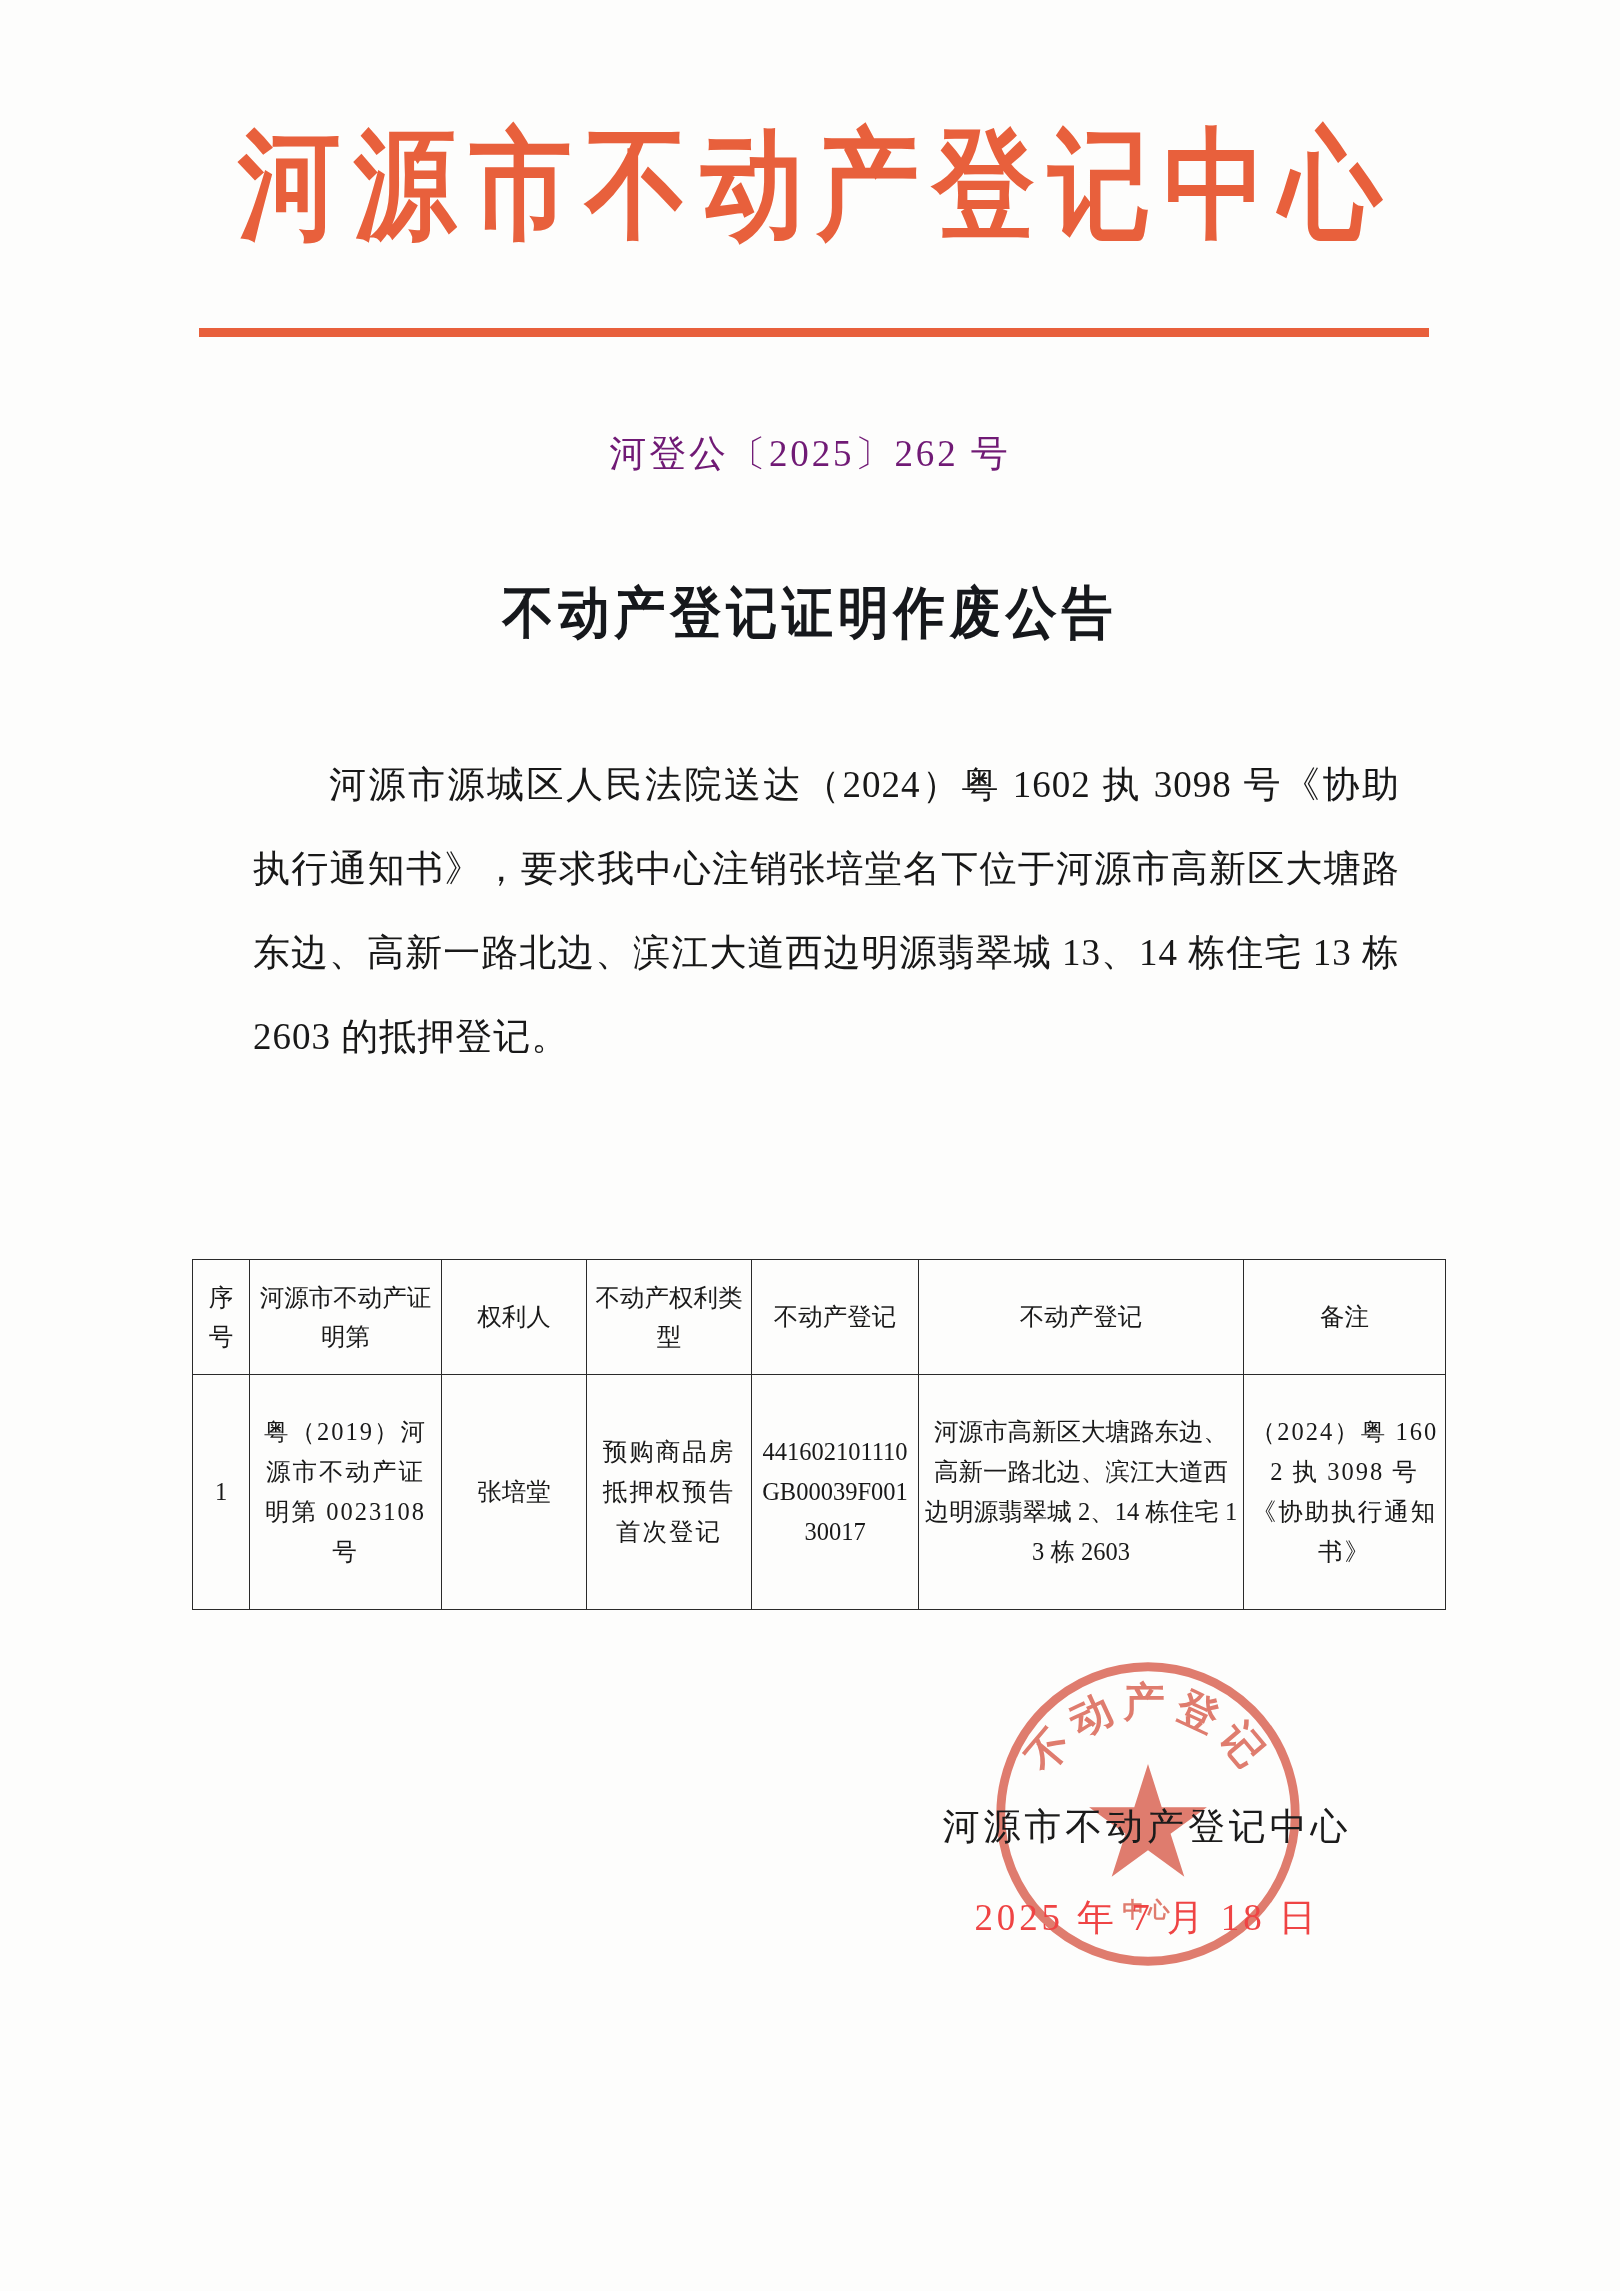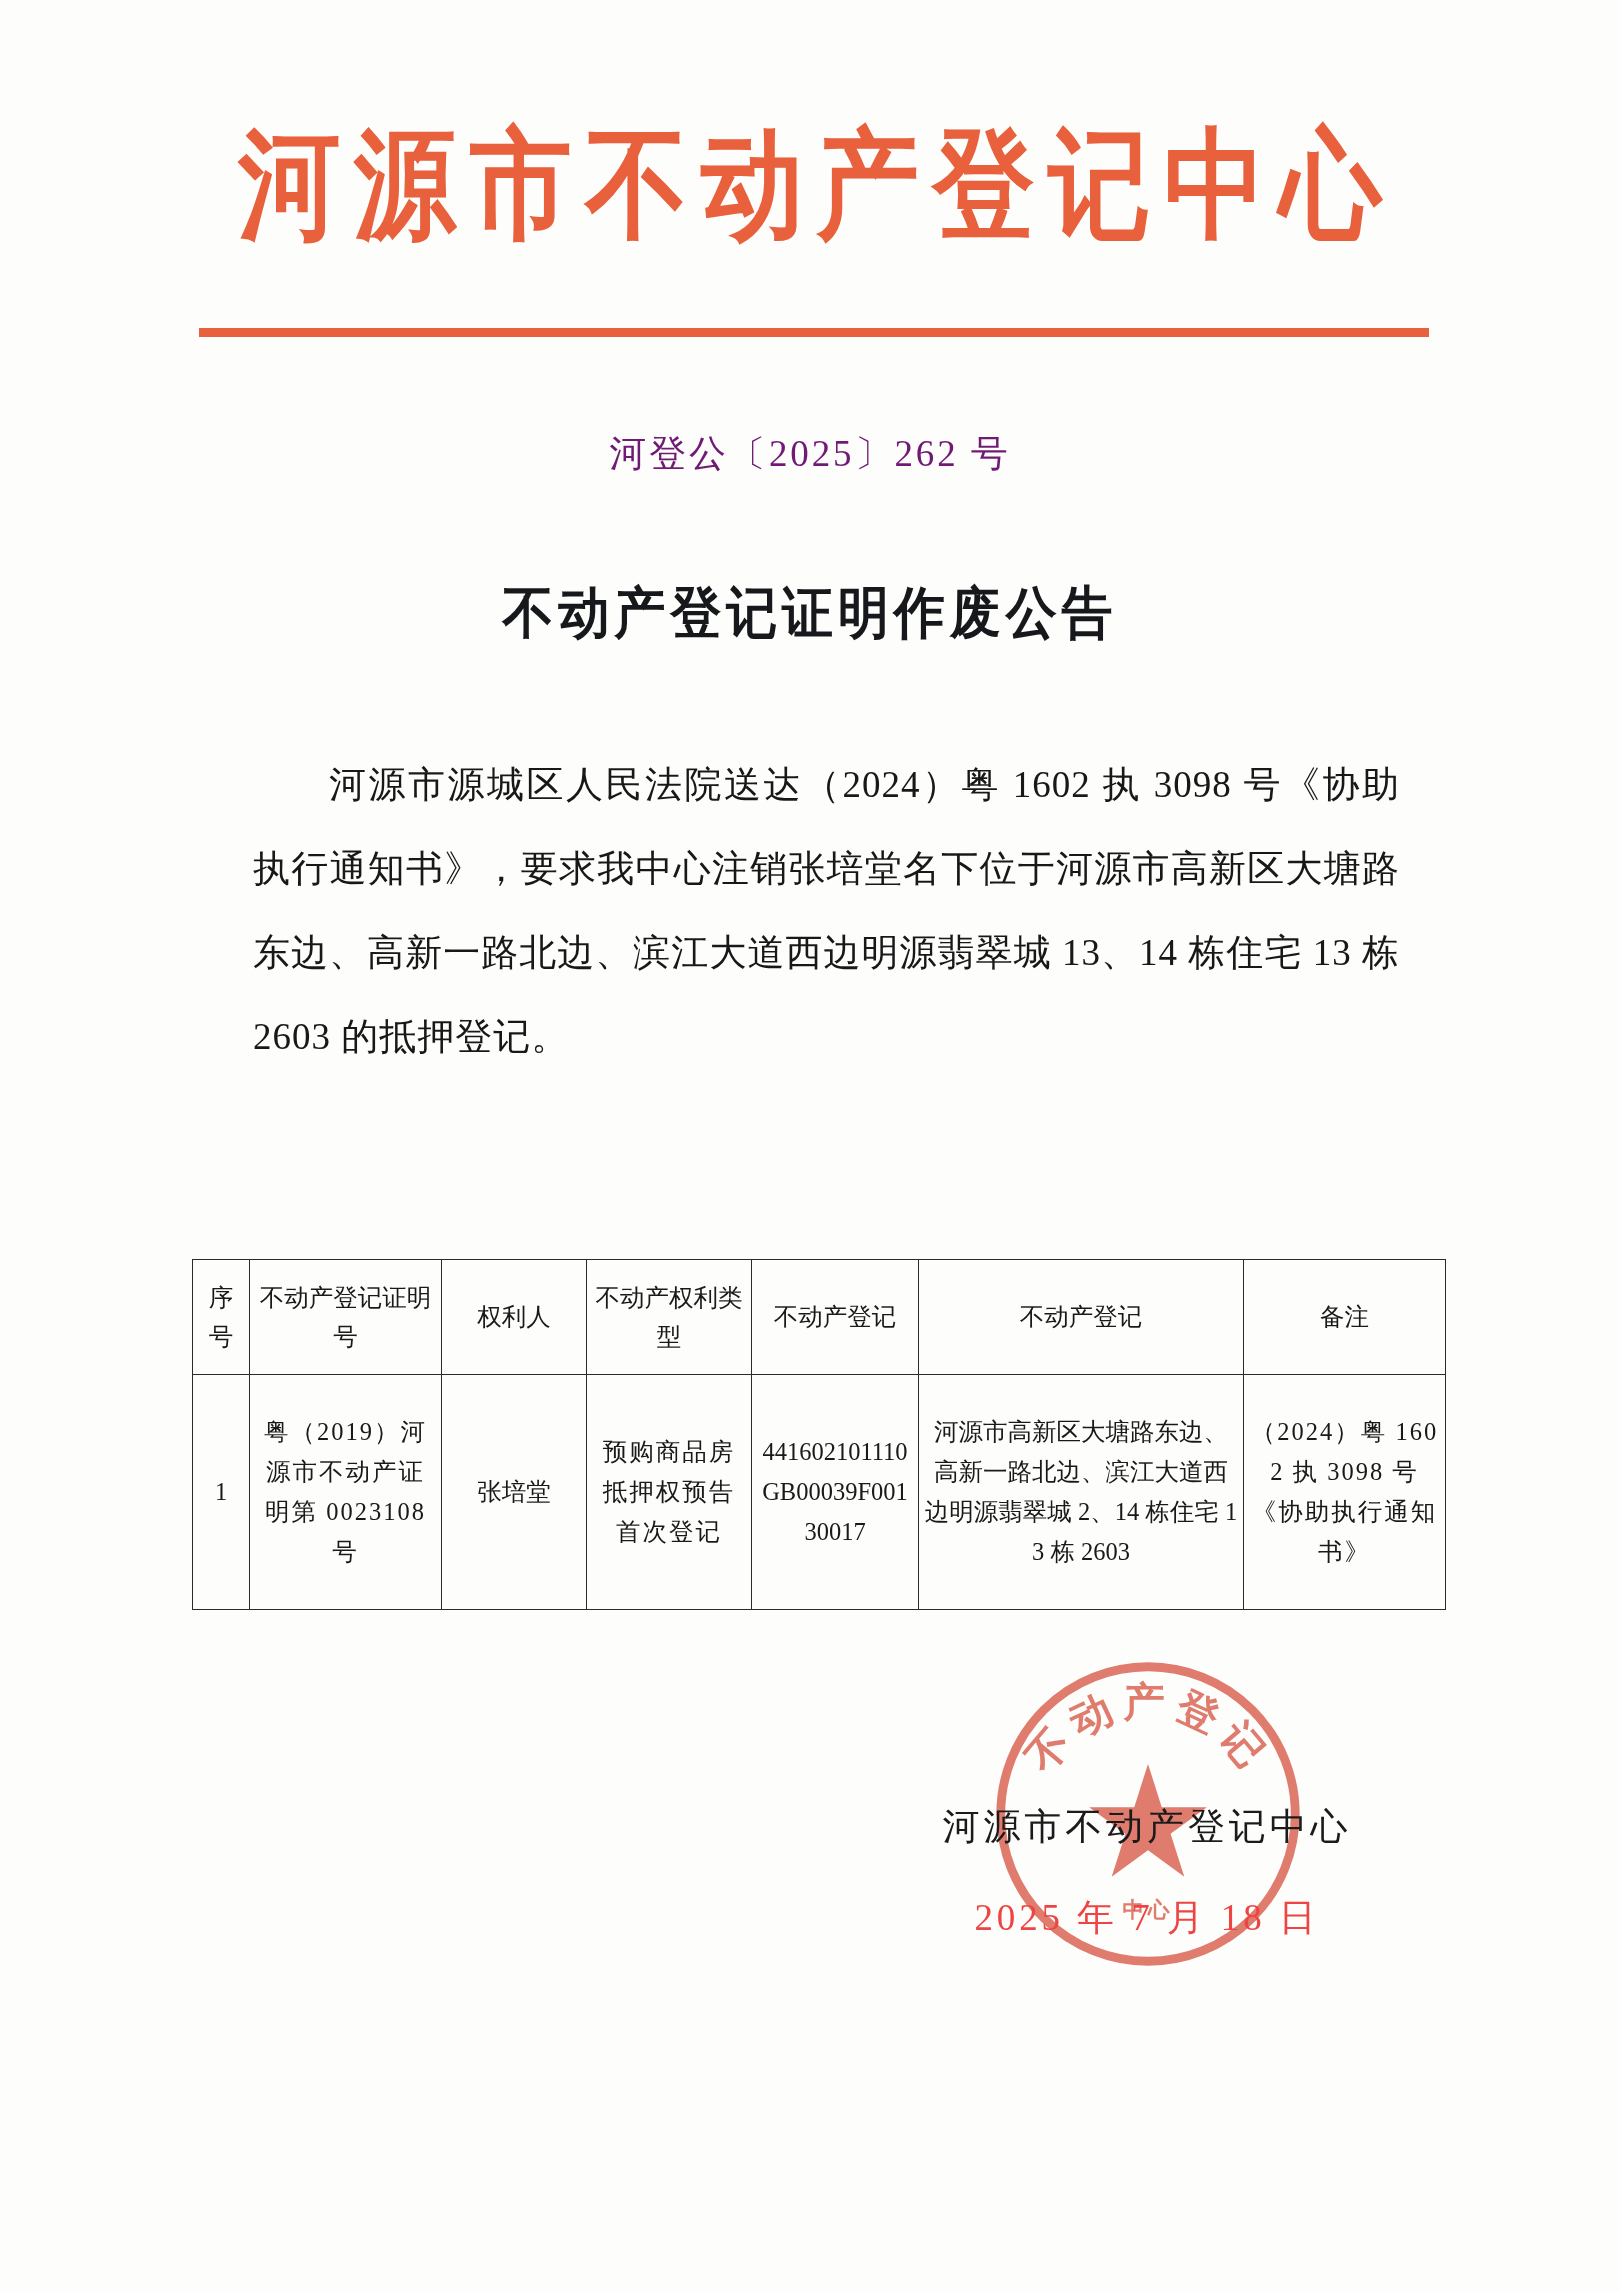--- a/index.html
+++ b/index.html
@@ -212,21 +212,21 @@
           <col class="c-cert">
           <col class="c-owner">
           <col class="c-type">
         <col class="c-unit">
           <col class="c-loc">
           <col class="c-note">
       </colgroup>
       <thead>
         <tr>
           <th>序号</th>
-          <th>不动产登记证明号</th>
+          <th>河源市不动产证明第</th>
           <th>权利人</th>
           <th>不动产权利类型</th>
           <th>不动产登记</th>
           <th>不动产登记</th>
           <th>备注</th>
         </tr>
       </thead>
       <tbody>
         <tr>
           <td>1</td>

